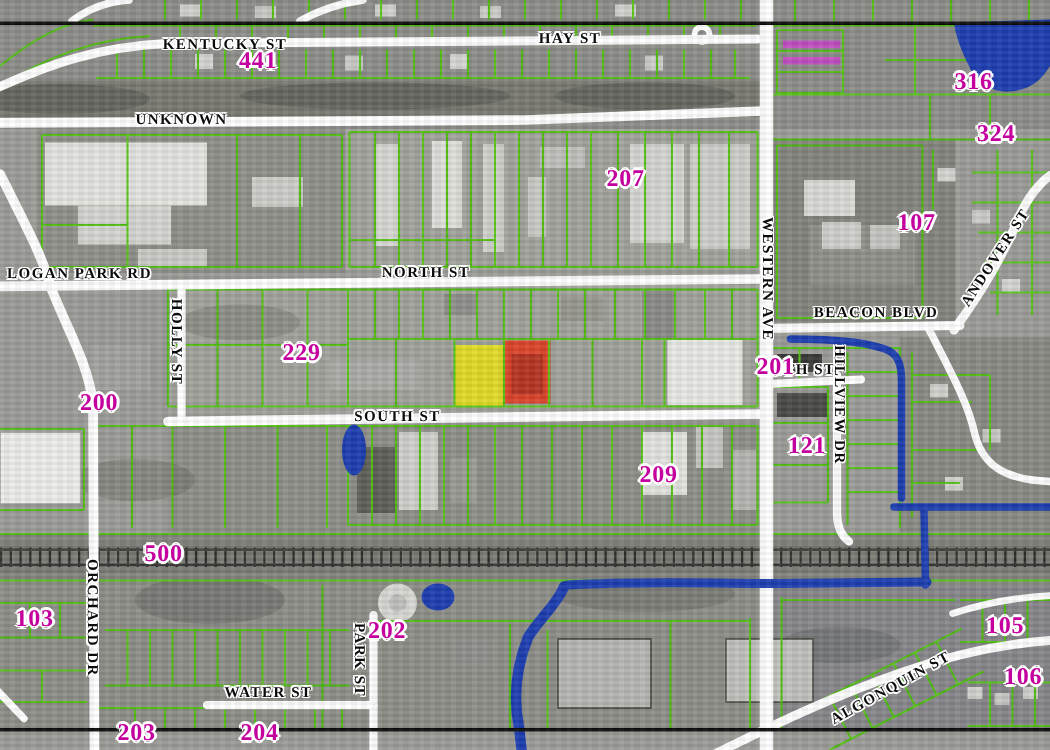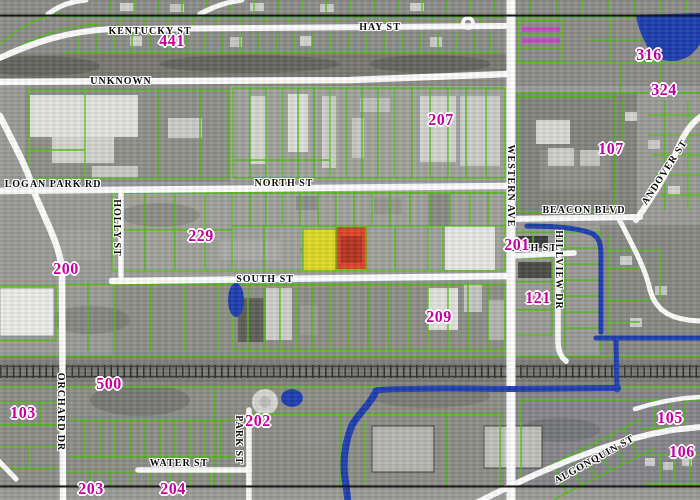--- a/index.html
+++ b/index.html
@@ -232,28 +232,28 @@
       <div class="street-label" style="left: 664px; top: 172px; transform: translate(-50%, -50%) rotate(-57deg);">ANDOVER ST</div>
       <div class="street-label" style="left: 534px; top: 247px; transform: translate(-50%, -50%) rotate(0deg);">20TH ST</div>
       <div class="street-label" style="left: 559px; top: 270px; transform: translate(-50%, -50%) rotate(90deg);">HILLVIEW DR</div>
       <div class="street-label" style="left: 61px; top: 412px; transform: translate(-50%, -50%) rotate(90deg);">ORCHARD DR</div>
       <div class="street-label" style="left: 239px; top: 440px; transform: translate(-50%, -50%) rotate(90deg);">PARK ST</div>
       <div class="street-label" style="left: 179px; top: 462px; transform: translate(-50%, -50%) rotate(0deg);">WATER ST</div>
       <div class="street-label" style="left: 594px; top: 459px; transform: translate(-50%, -50%) rotate(-29deg);">ALGONQUIN ST</div>
       <div class="block-label" style="left: 172px; top: 41px; transform: translate(-50%, -50%) rotate(0deg);">441</div>
       <div class="block-label" style="left: 649px; top: 55px; transform: translate(-50%, -50%) rotate(0deg);">316</div>
       <div class="block-label" style="left: 664px; top: 90px; transform: translate(-50%, -50%) rotate(0deg);">324</div>
-      <div class="block-label" style="left: 417px; top: 120px; transform: translate(-50%, -50%) rotate(0deg); margin-left: 24px;">207</div>
+      <div class="block-label" style="left: 417px; top: 120px; transform: translate(-50%, -50%) rotate(0deg);">207</div>
       <div class="block-label" style="left: 611px; top: 149px; transform: translate(-50%, -50%) rotate(0deg);">107</div>
       <div class="block-label" style="left: 201px; top: 236px; transform: translate(-50%, -50%) rotate(0deg);">229</div>
       <div class="block-label" style="left: 469px; top: 245px; transform: translate(-50%, -50%) rotate(0deg); margin-left: 48px;">201</div>
       <div class="block-label" style="left: 18px; top: 269px; transform: translate(-50%, -50%) rotate(0deg); margin-left: 48px;">200</div>
       <div class="block-label" style="left: 538px; top: 298px; transform: translate(-50%, -50%) rotate(0deg);">121</div>
       <div class="block-label" style="left: 439px; top: 317px; transform: translate(-50%, -50%) rotate(0deg);">209</div>
-      <div class="block-label" style="left: 96px; top: 384px; transform: translate(-50%, -50%) rotate(0deg); padding-left: 26px;">500</div>
+      <div class="block-label" style="left: 96px; top: 370px; transform: translate(-50%, -50%) rotate(0deg); padding-left: 26px;">500</div>
       <div class="block-label" style="left: 23px; top: 413px; transform: translate(-50%, -50%) rotate(0deg);">103</div>
       <div class="block-label" style="left: 258px; top: 421px; transform: translate(-50%, -50%) rotate(0deg);">202</div>
       <div class="block-label" style="left: 670px; top: 418px; transform: translate(-50%, -50%) rotate(0deg);">105</div>
       <div class="block-label" style="left: 682px; top: 452px; transform: translate(-50%, -50%) rotate(0deg);">106</div>
       <div class="block-label" style="left: 91px; top: 489px; transform: translate(-50%, -50%) rotate(0deg);">203</div>
       <div class="block-label" style="left: 173px; top: 489px; transform: translate(-50%, -50%) rotate(0deg);">204</div>
     </div>
 </div>
 
 </body></html>

